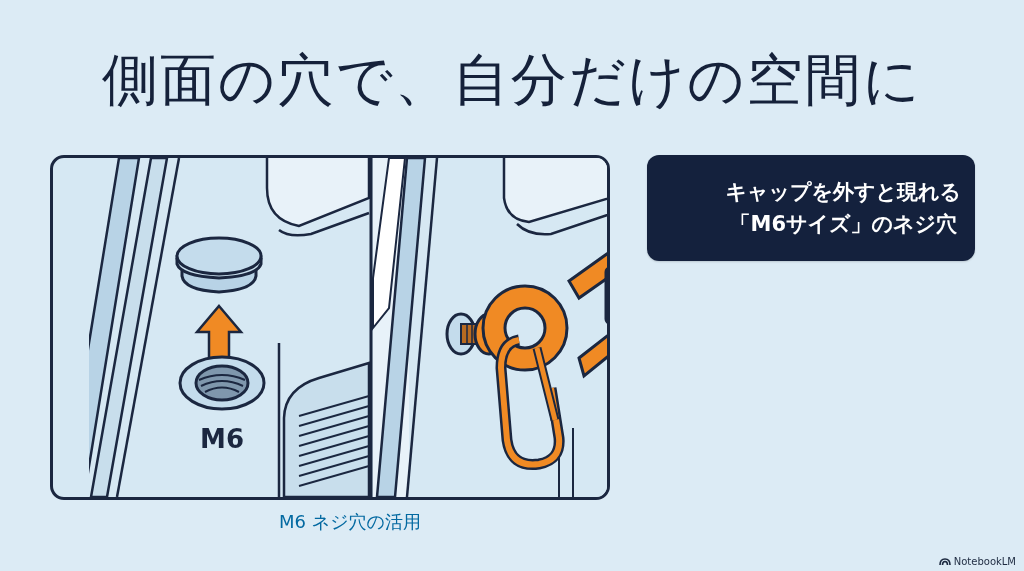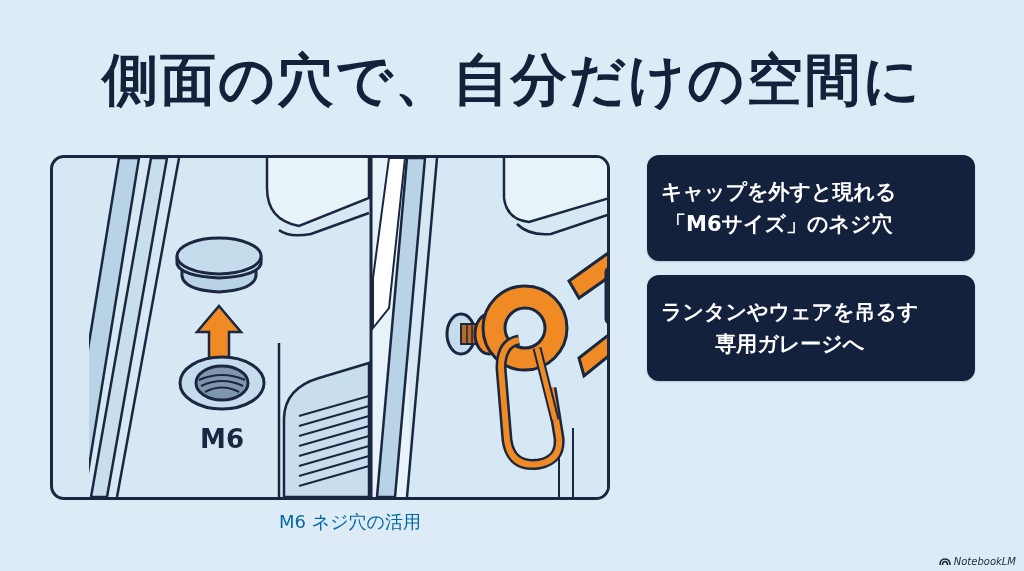--- a/index.html
+++ b/index.html
@@ -5,49 +5,49 @@
     * { margin: 0; padding: 0; box-sizing: border-box; }
     html, body {
       width: 1024px; height: 571px; overflow: hidden;
       background: #dcebf5;
       font-family: "DejaVu Sans", "Liberation Sans", sans-serif;
       color: #15213a;
     }
     .slide { position: relative; width: 1024px; height: 571px; background: #dcebf5; }
     .title {
       position: absolute; left: 0; top: 48px; width: 1024px;
-      text-align: center; font-size: 56px; font-weight: bold;
+      text-align: center; font-size: 56px; font-weight: normal;
       letter-spacing: 2px; color: #15213a; line-height: 64px;
     }
     .illustration {
       position: absolute; left: 50px; top: 155px; width: 560px; height: 345px;
       border: 3px solid #1b2740; border-radius: 14px; overflow: hidden;
       background: #d6e8f3;
       padding-left: 36px;
     }
     .illustration svg { display: block; }
     .caption {
       position: absolute; left: 200px; top: 510px; width: 300px;
       text-align: center; font-size: 18px; color: #0369a1;
     }
     .cards {
       position: absolute; left: 647px; top: 155px; width: 328px;
     }
     .card {
       width: 328px; height: 106px; margin-bottom: 14px;
       background: #14213d; border-radius: 12px;
-      display: flex; align-items: center; justify-content: flex-start;
+      display: flex; align-items: center; justify-content: flex-end;
       text-align: center; color: #ffffff; font-size: 21px; font-weight: bold;
       line-height: 32px; padding: 5px 14px;
       box-shadow: 0 1px 2px rgba(0,0,0,0.15);
     }
     .card span { white-space: pre-line; }
     .brand {
       position: absolute; right: 8px; bottom: 4px;
-      font-size: 10px; color: #1d2a40; display: flex; align-items: center; gap: 3px; font-style: italic;
+      font-size: 10px; color: #1d2a40; display: flex; align-items: center; gap: 3px;
     }
   </style>
 </head>
 <body>
 
 <div class="slide">
   <h1 class="title">側面の穴で、自分だけの空間に</h1>
 
   <div class="illustration">
     <svg width="554" height="339" viewBox="0 0 554 339" xmlns="http://www.w3.org/2000/svg">
@@ -142,24 +142,20 @@
     </svg>
   </div>
 
   <div class="caption">M6 ネジ穴の活用</div>
 
   <div class="cards">
     <div class="card">
       <span>キャップを外すと現れる
 「M6サイズ」のネジ穴</span>
     </div>
-    <div class="card">
-      <span>ランタンやウェアを吊るす
-専用ガレージへ</span>
-    </div>
   </div>
 
   <div class="brand">
     <svg width="12" height="9" viewBox="0 0 12 9">
       <path d="M1,8 Q1,2 6,2 Q11,2 11,8" fill="none" stroke="#1d2a40" stroke-width="1.6"></path>
       <path d="M3.5,8 Q3.5,4.5 6,4.5 Q8.5,4.5 8.5,8" fill="none" stroke="#1d2a40" stroke-width="1.6"></path>
     </svg>
     <span>NotebookLM</span>
   </div>
 </div>

